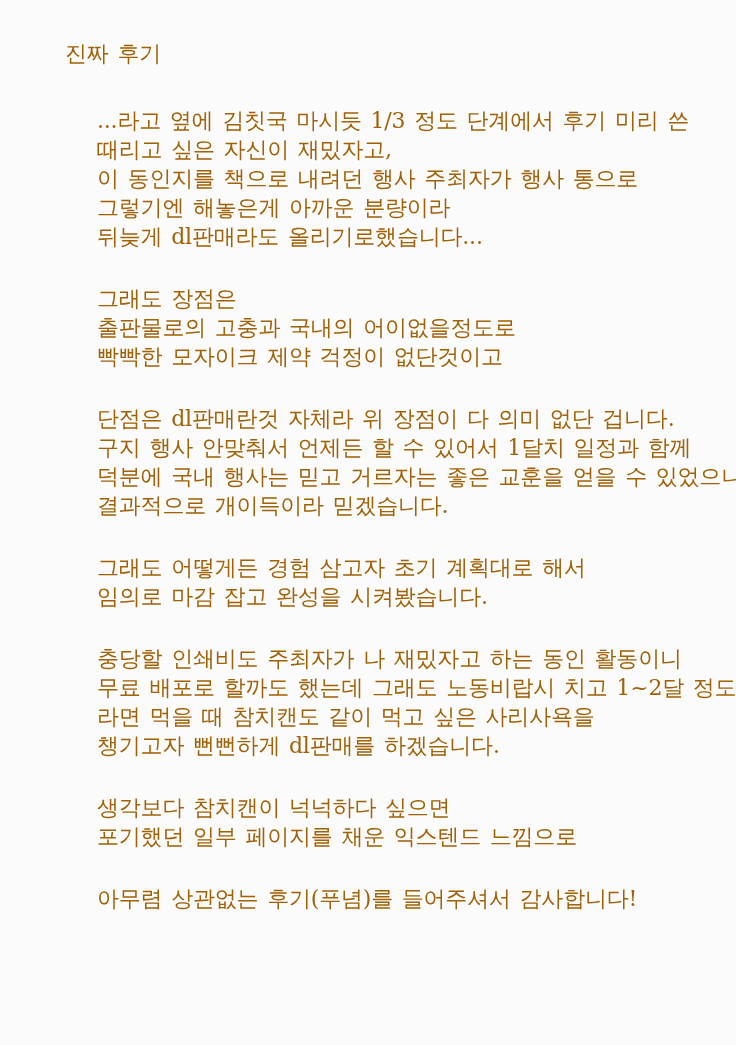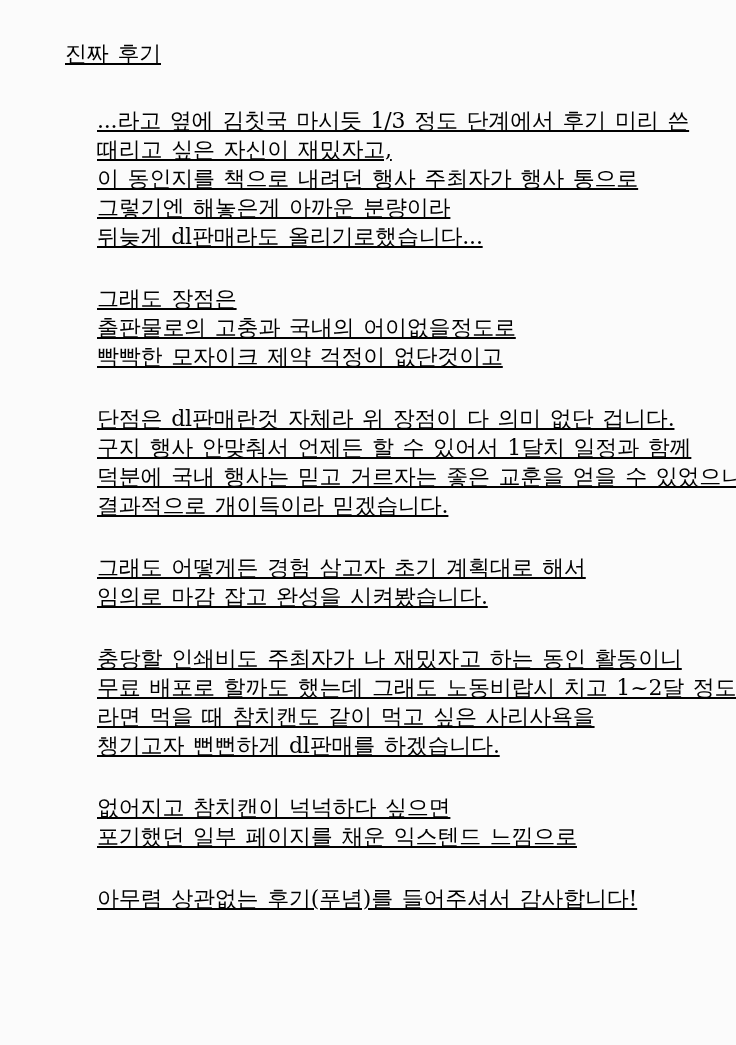--- a/index.html
+++ b/index.html
@@ -11,27 +11,26 @@
     height: 1045px;
     background: #fafafa;
     overflow: hidden;
   }
   .page {
     box-sizing: border-box;
     width: 736px;
     height: 1045px;
     padding: 39px 30px 0 65px;
     background: #fbfbfb;
-    color: #000000;
+    color: #a16207;
     font-family: "DejaVu Serif", "Liberation Serif", serif;
     font-size: 22px;
     line-height: 29px;
     letter-spacing: -0.2px;
     word-spacing: 2px;
-    text-decoration: underline;
   }
   .title {
     margin: 0 0 38px 0;
     font-size: 22px;
     font-weight: normal;
     line-height: 29px;
   }
   .paragraph {
     margin: 0 0 33px 0;
   }
@@ -74,21 +73,21 @@
   </div>
 
   <div class="paragraph">
     <div class="line">충당할 인쇄비도 주최자가 나 재밌자고 하는 동인 활동이니</div>
     <div class="line">무료 배포로 할까도 했는데 그래도 노동비랍시 치고 1~2달 정도</div>
     <div class="line">라면 먹을 때 참치캔도 같이 먹고 싶은 사리사욕을</div>
     <div class="line">챙기고자 뻔뻔하게 dl판매를 하겠습니다.</div>
   </div>
 
   <div class="paragraph">
-    <div class="line">없어지고 참치캔이 넉넉하다 싶으면</div>
+    <div class="line">생각보다 참치캔이 넉넉하다 싶으면</div>
     <div class="line">포기했던 일부 페이지를 채운 익스텐드 느낌으로</div>
   </div>
 
   <div class="paragraph">
     <div class="line">아무렴 상관없는 후기(푸념)를 들어주셔서 감사합니다!</div>
   </div>
 
 </div>
 
 </body></html>

